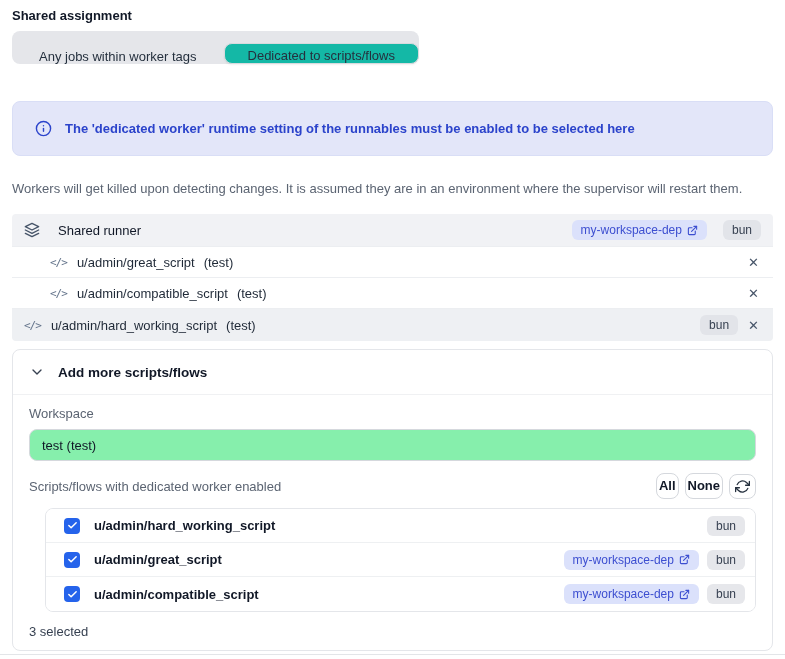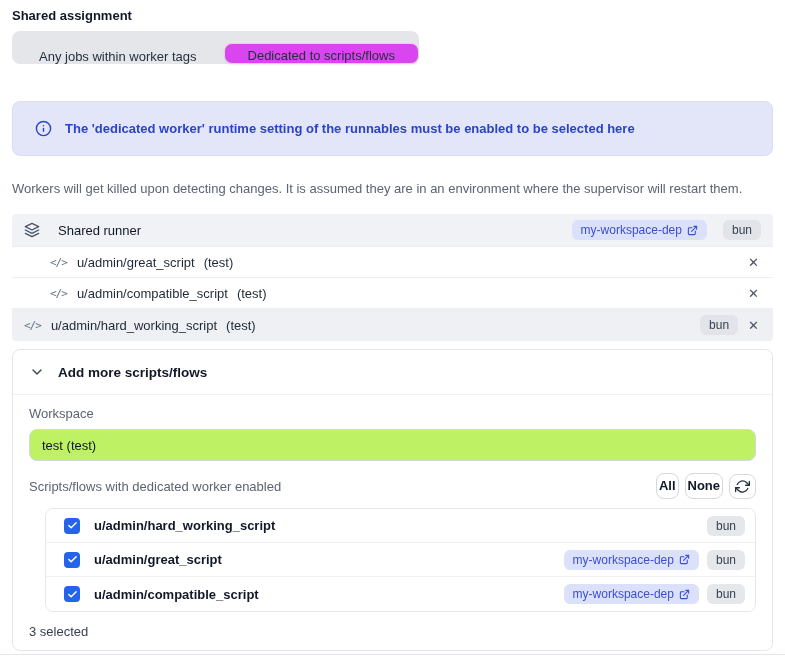--- a/index.html
+++ b/index.html
@@ -24,21 +24,21 @@
   .segmented {
     display: inline-flex; align-items: stretch;
     background: #e5e6ea; border-radius: 8px; height: 33px;
   }
   .seg-option {
     display: flex; align-items: flex-end;
     padding: 0 27px; font-size: 13px; color: #25303e;
     cursor: pointer; white-space: nowrap; margin-top: 12px;
   }
   .seg-option.active {
-    background: #d946ef; border: 1px solid #d8dade; border-radius: 8px;
+    background: #14b8a6; border: 1px solid #d8dade; border-radius: 8px;
     box-shadow: 0 1px 2px rgba(0,0,0,0.06);
     padding: 0 23px;
   }
 
   
   .banner {
     margin-top: 37px; height: 55px;
     background: #e3e6f9; border: 1px solid #d9def6; border-radius: 8px;
     display: flex; align-items: center; gap: 13px; padding: 0 22px;
   }
@@ -87,21 +87,21 @@
     border-bottom: 1px solid #f0f1f3;
   }
   .panel-header .title { font-weight: 700; font-size: 13.5px; color: #111827; }
   .panel-body { padding: 9px 16px 11px 16px; }
 
   .field-label { color: #5b6472; font-size: 13px; margin: 2px 0 8px 0; }
   .text-input {
     width: 100%; height: 32px;
     border: 1px solid #d5d8dd; border-radius: 8px;
     padding: 0 12px; font-size: 13px; color: #111827;
-    font-family: inherit; background: #bef264; outline: none;
+    font-family: inherit; background: #86efac; outline: none;
   }
 
   .list-header { display: flex; align-items: center; margin-top: 12px; }
   .list-header .lbl { color: #5b6472; }
   .btn-group { display: flex; align-items: center; gap: 6px; }
   .btn {
     background: #fff; border: 1px solid #d5d8dd; border-radius: 8px;
     padding: 5px 2px; font-weight: 700; font-size: 13px; color: #111827;
     cursor: pointer; font-family: inherit; line-height: 1.1;
   }

